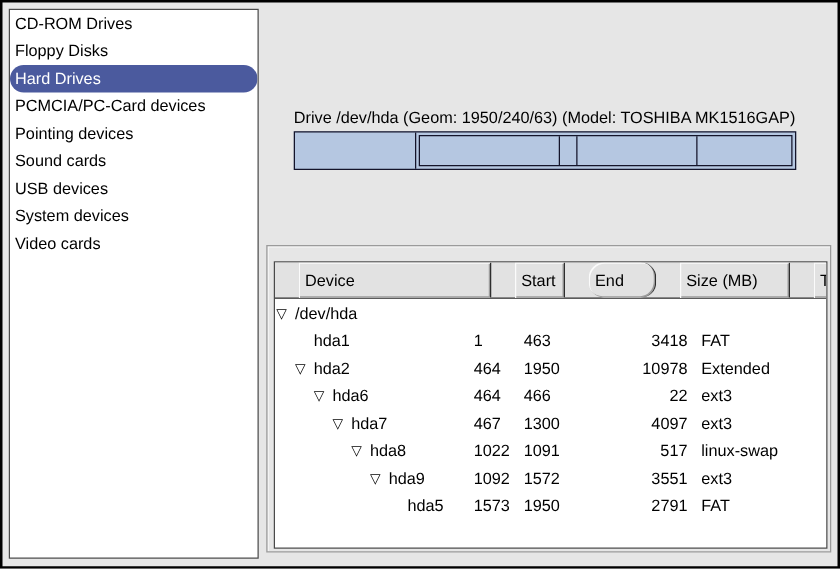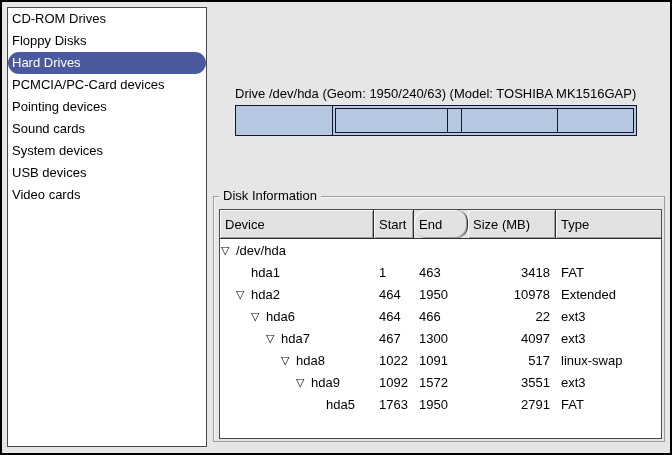--- a/index.html
+++ b/index.html
@@ -61,20 +61,21 @@
   .thead{
     display:flex;height:29px;box-sizing:border-box;
     border-bottom:1px solid var(--line-dark);background:var(--header-bg);
   }
   .th{
     box-sizing:border-box;height:100%;display:flex;align-items:center;
     padding-left:5px;border-right:1px solid var(--line-dark);
     box-shadow:inset 1px 1px 0 #fbfbfb, inset -1px -1px 0 #9c9c9c;
     background:var(--header-bg);white-space:nowrap;overflow:hidden;
     cursor:default;
+    margin-left:19px;
   }
   .th.col4{border-right:none;box-shadow:inset 1px 1px 0 #fbfbfb, inset 0 -1px 0 #9c9c9c;}
   .tr{display:flex;height:22px;align-items:center;}
   .td{
     box-sizing:border-box;white-space:nowrap;overflow:hidden;
   }
   .col0{width:154px;}
   .col1{width:40px;}
   .col2{width:54px;border-radius:12px;}
   .col3{width:88px;}
@@ -93,39 +94,38 @@
 
 <div class="window">
 
   <div class="sidebar">
       <div class="list-item">CD-ROM Drives</div>
       <div class="list-item">Floppy Disks</div>
       <div class="list-item selected">Hard Drives</div>
       <div class="list-item">PCMCIA/PC-Card devices</div>
       <div class="list-item">Pointing devices</div>
       <div class="list-item">Sound cards</div>
+      <div class="list-item">USB devices</div>
       <div class="list-item">System devices</div>
-      <div class="list-item">USB devices</div>
       <div class="list-item">Video cards</div>
     </div>
 
   <div>
     <div class="drive-title">Drive /dev/hda (Geom: 1950/240/63) (Model: TOSHIBA MK1516GAP)</div>
     <div class="drive-bar">
       <div class="seg-primary" style="width: 24%;"></div>
       <div class="extended-box" style="left: calc(24% + 3px);">
           <div class="vdiv" style="left: 37.5%;"></div>
           <div class="vdiv" style="left: 42%;"></div>
           <div class="vdiv" style="left: 74.5%;"></div>
         </div>
     </div>
   </div>
 
   <div class="frame">
-    <span class="frame-label">Disk Information</span>
     <div class="table">
       <div class="thead">
           <div class="th col0">Device</div>
           <div class="th col1">Start</div>
           <div class="th col2">End</div>
           <div class="th col3">Size (MB)</div>
           <div class="th col4">Type</div>
         </div>
       <div class="tbody">
           <div class="tr">
@@ -196,21 +196,21 @@
             <div class="td col1">1092</div>
             <div class="td col2">1572</div>
             <div class="td col3">3551</div>
             <div class="td col4">ext3</div>
           </div>
           <div class="tr">
             <div class="td col0 device-cell" style="padding-left: 91px;">
               <span class="expander-slot"></span>
               <span>hda5</span>
             </div>
-            <div class="td col1">1763</div>
+            <div class="td col1">1573</div>
             <div class="td col2">1950</div>
             <div class="td col3">2791</div>
             <div class="td col4">FAT</div>
           </div>
         </div>
     </div>
   </div>
 
 </div>
 

